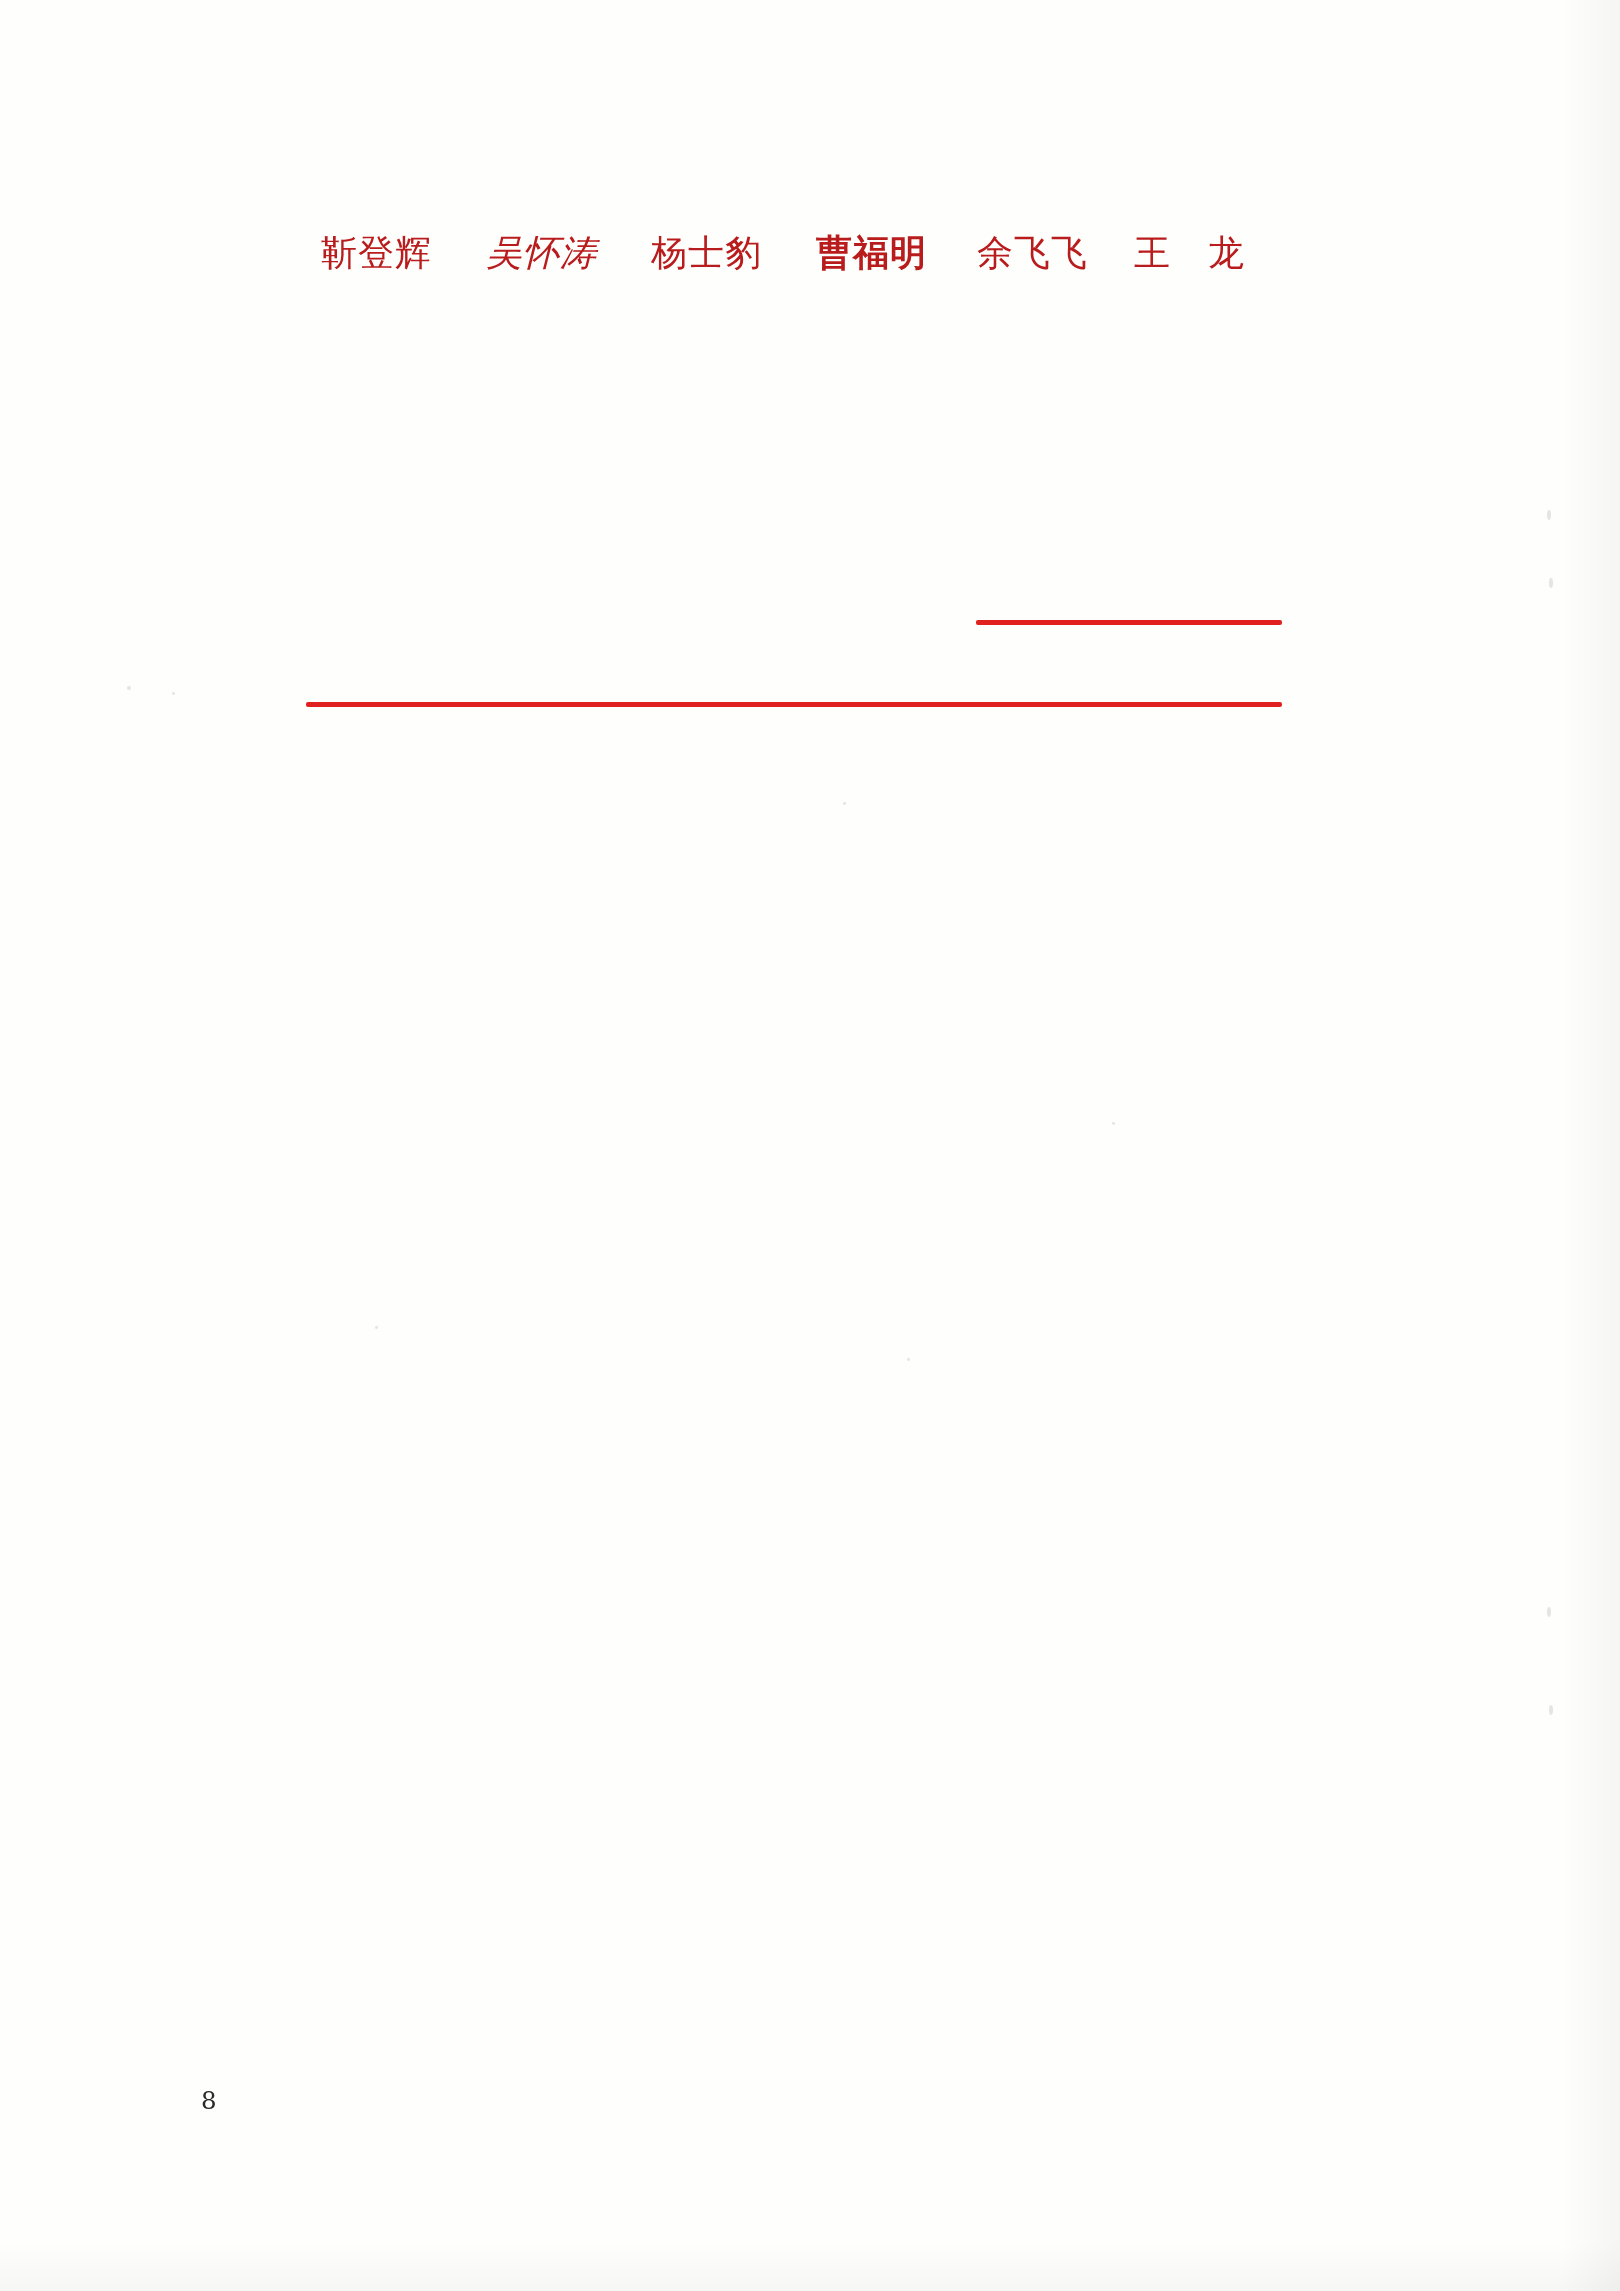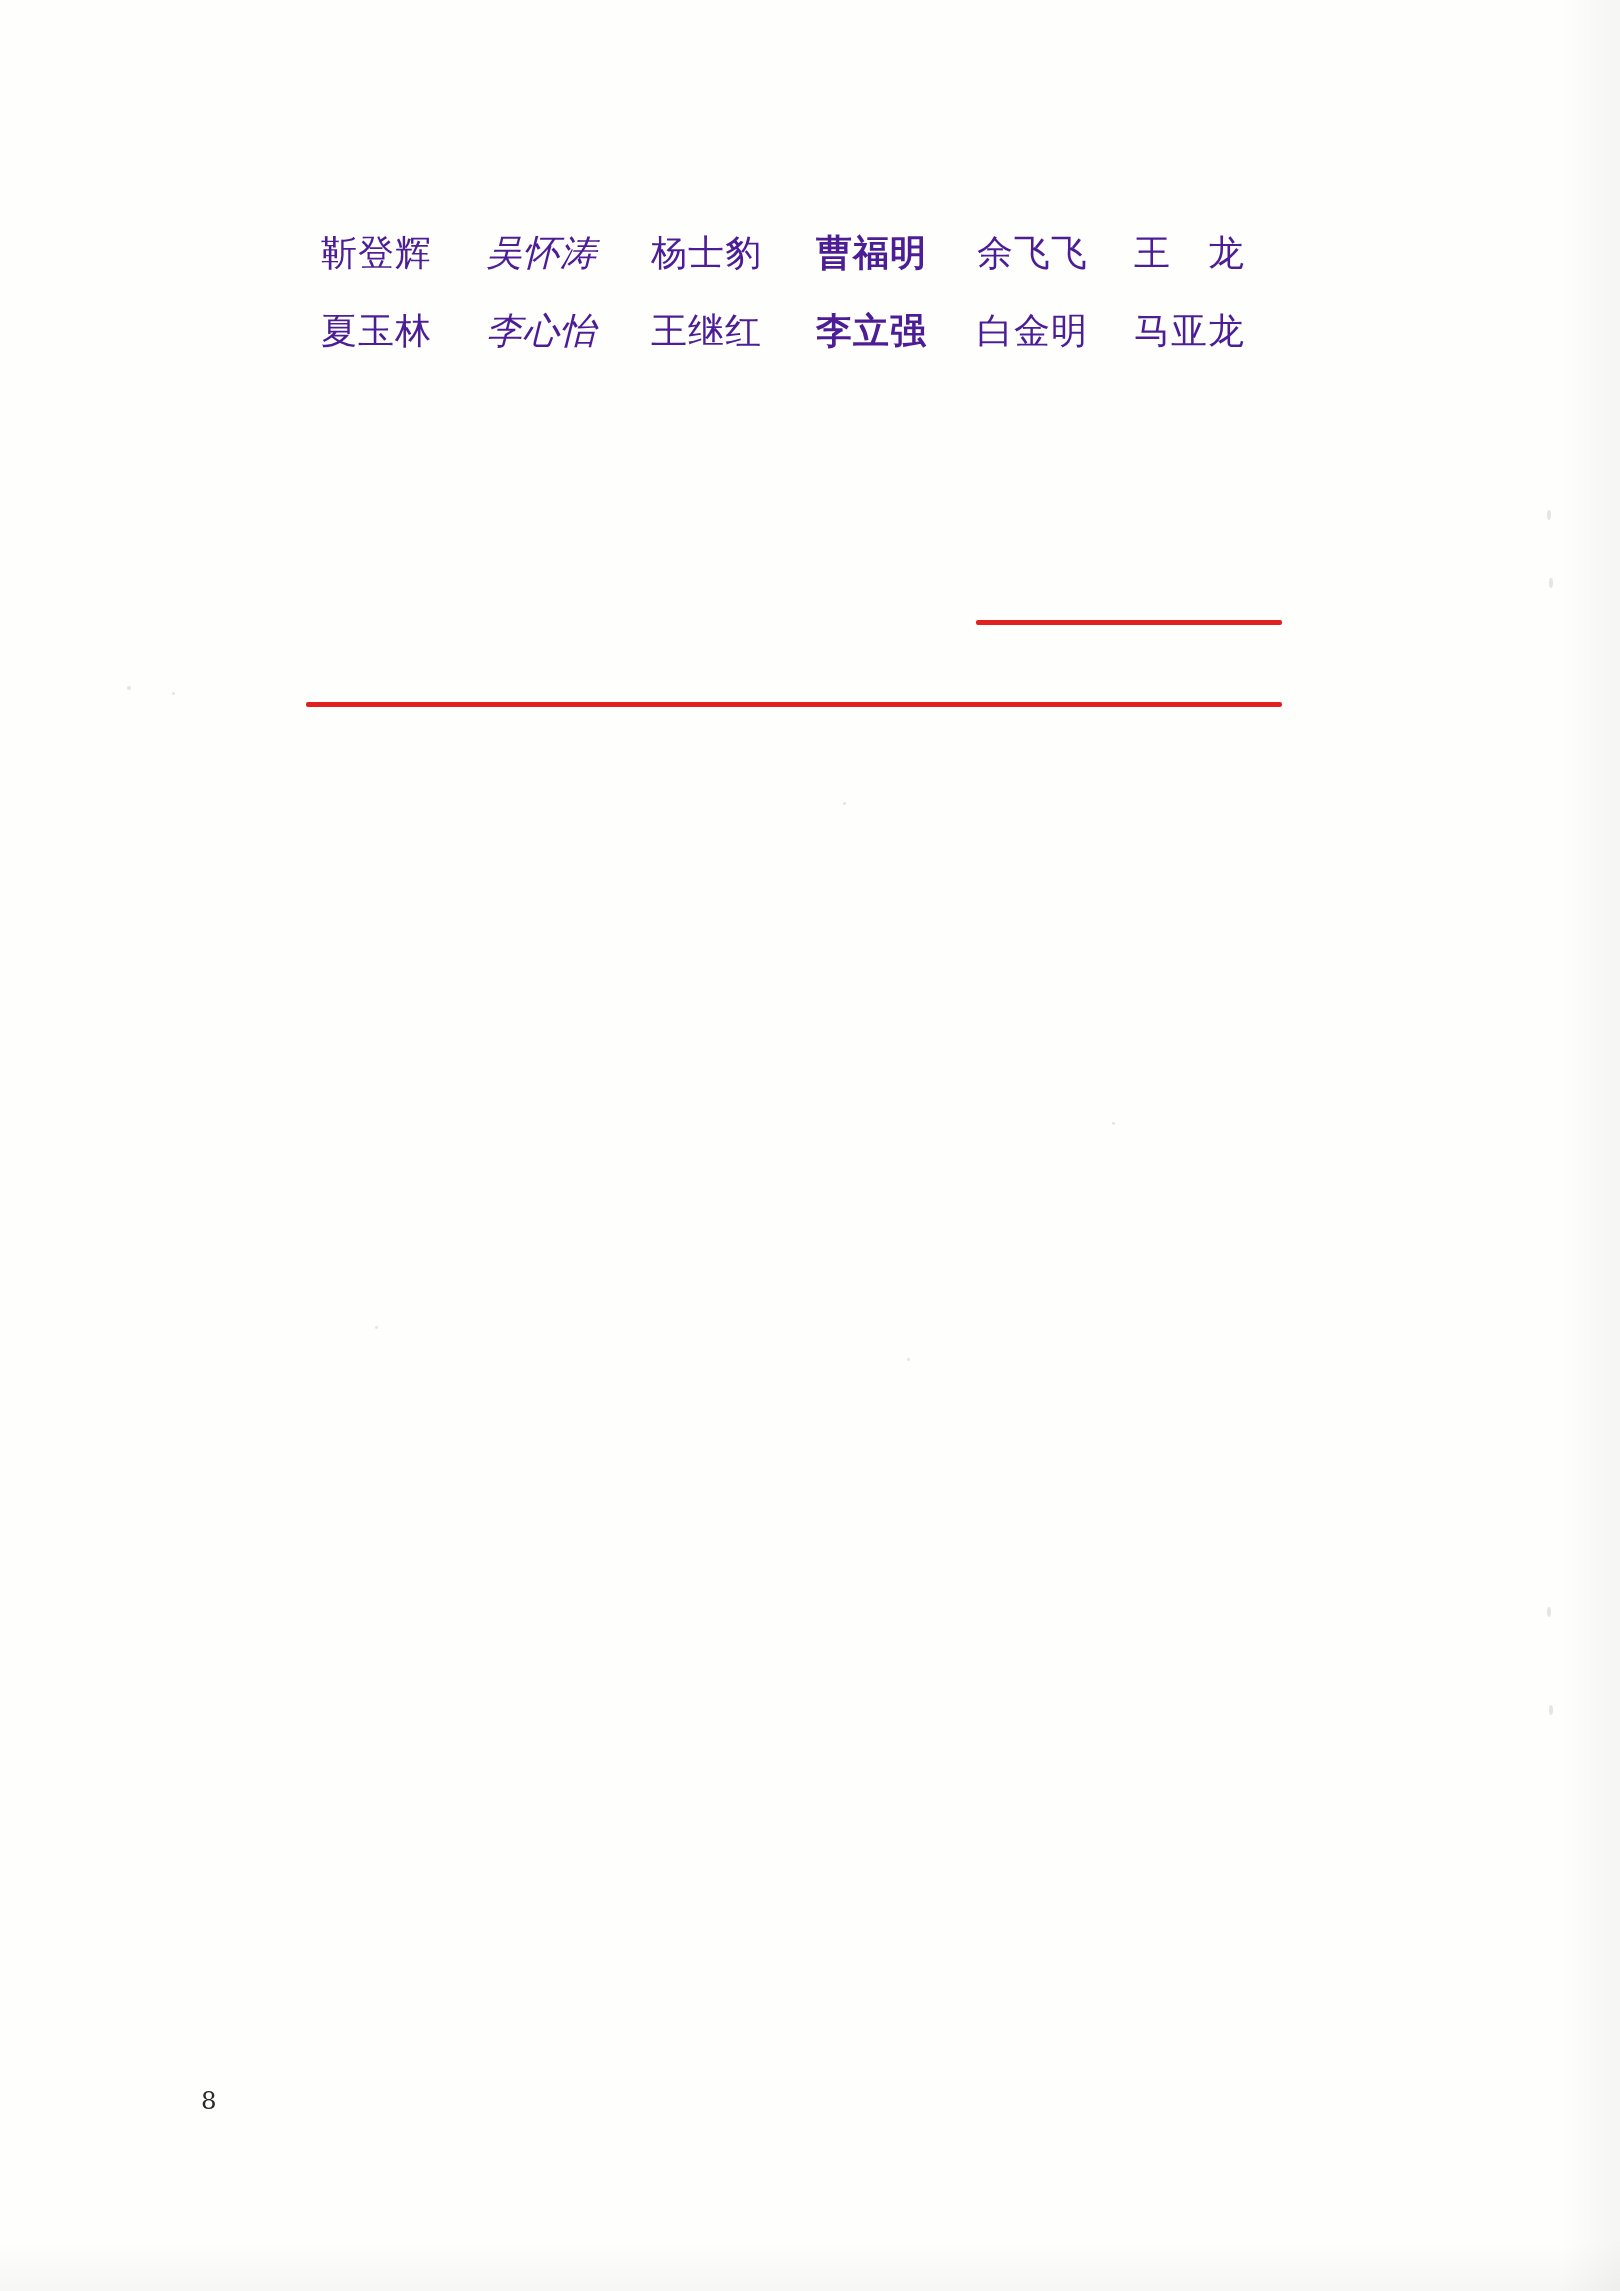--- a/index.html
+++ b/index.html
@@ -54,21 +54,21 @@
     top: 214px;
     border-collapse: collapse;
   }
   .name-table td {
     padding: 0;
     height: 78px;
     vertical-align: middle;
     text-align: center;
     font-size: 36px;
     letter-spacing: 1px;
-    color: #4c1d95;
+    color: #b91c1c;
     font-family: "DejaVu Serif", "Liberation Serif", serif;
     white-space: nowrap;
   }
   .col-0 { width: 165px; }
   .col-1 { width: 165px; font-style: italic; }
   .col-2 { width: 165px; }
   .col-3 { width: 165px; font-weight: bold; }
   .col-4 { width: 157px; }
   .col-5 { width: 157px; }
 
@@ -111,28 +111,20 @@
   <table class="name-table">
     <tbody>
       <tr>
         <td class="col-0">靳登辉</td>
         <td class="col-1">吴怀涛</td>
         <td class="col-2">杨士豹</td>
         <td class="col-3">曹福明</td>
         <td class="col-4">余飞飞</td>
         <td class="col-5">王　龙</td>
       </tr>
-      <tr>
-        <td class="col-0">夏玉林</td>
-        <td class="col-1">李心怡</td>
-        <td class="col-2">王继红</td>
-        <td class="col-3">李立强</td>
-        <td class="col-4">白金明</td>
-        <td class="col-5">马亚龙</td>
-      </tr>
     </tbody>
   </table>
 
   <div class="red-underline" style="left:976px; top:620px; width:306px;"></div>
   <div class="red-underline" style="left:306px; top:702px; width:976px;"></div>
 
   <div class="page-number">8</div>
 
 </div>
 

